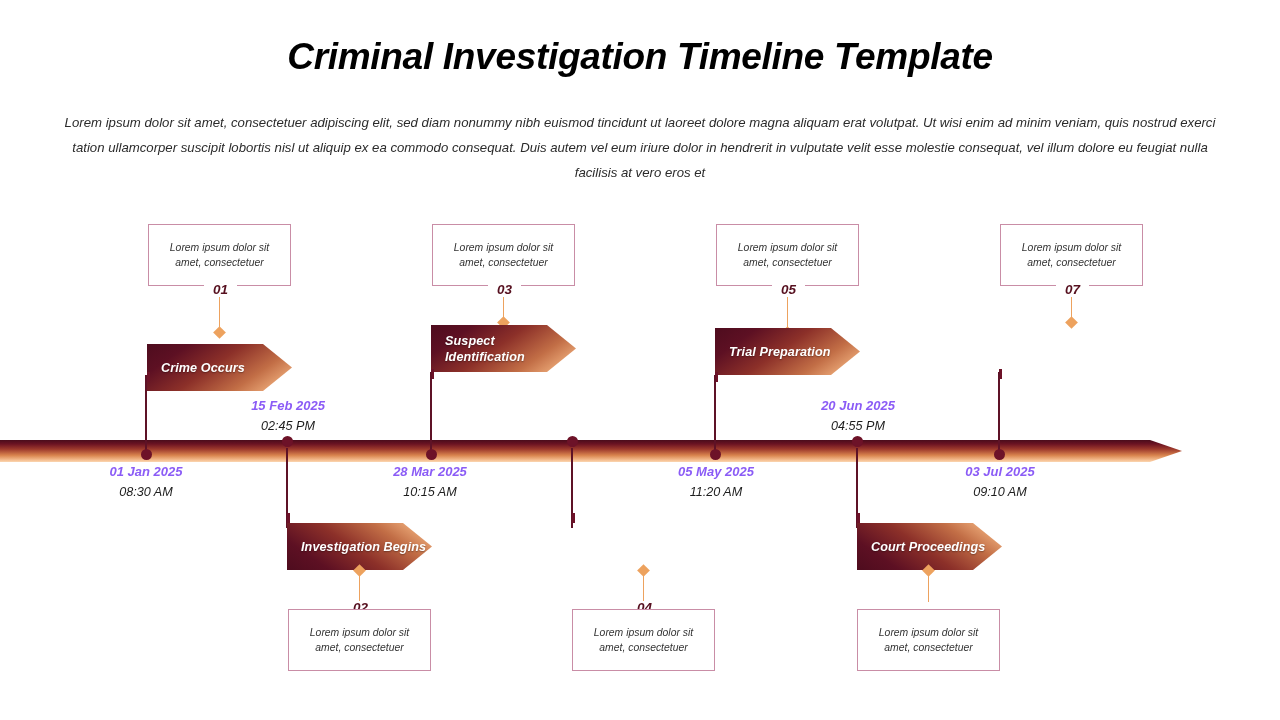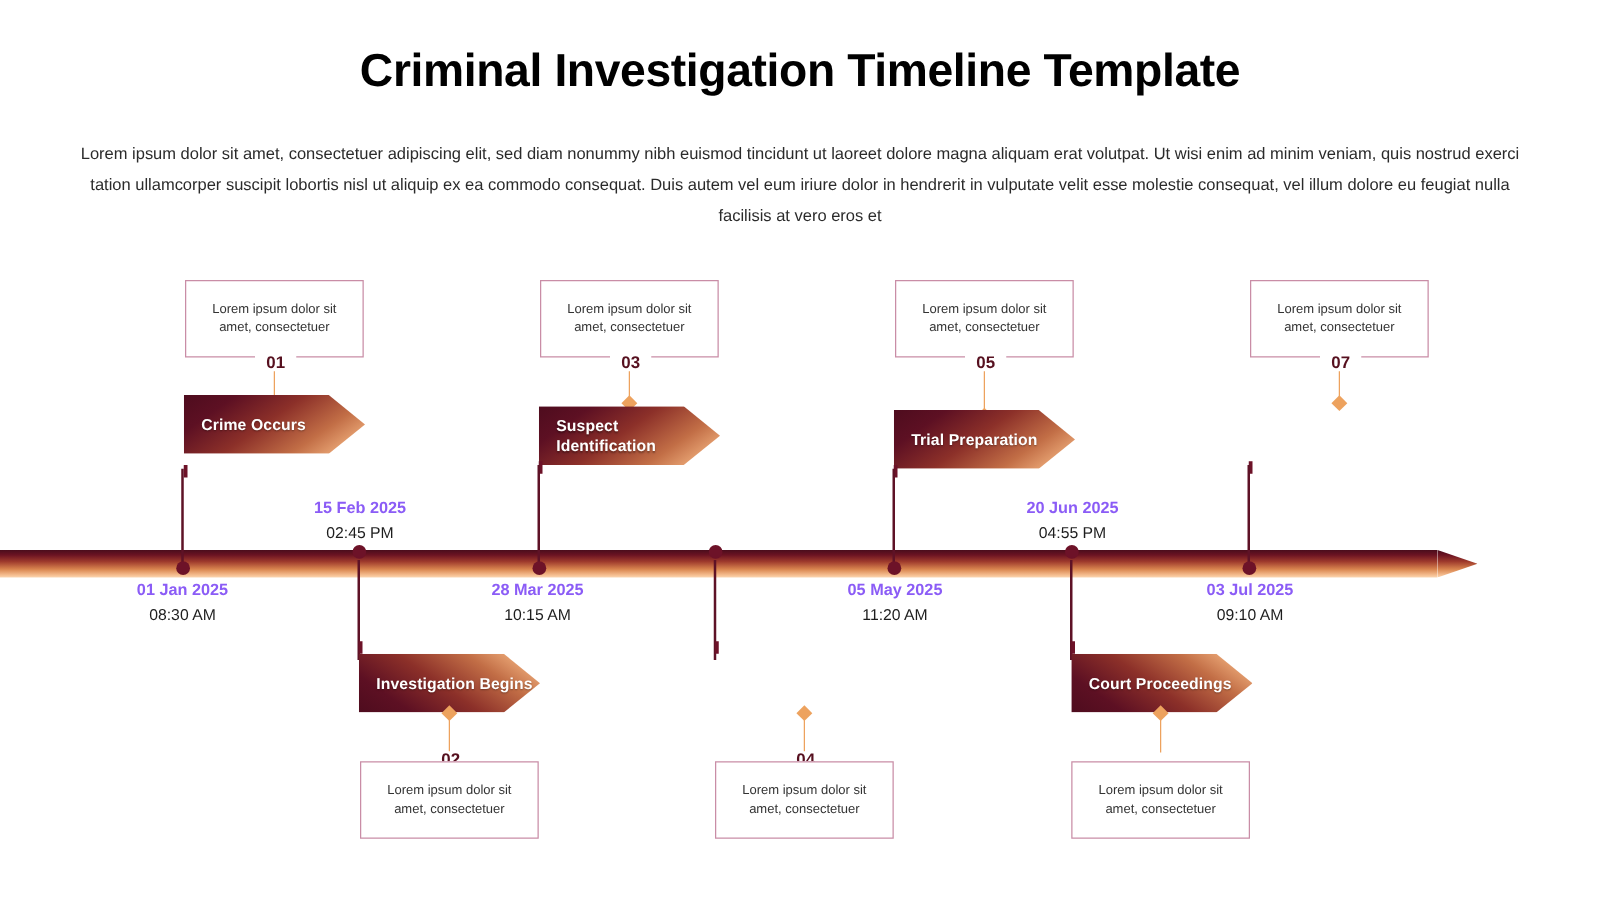--- a/index.html
+++ b/index.html
@@ -10,20 +10,21 @@
     background: #ffffff;
     font-family: "Liberation Sans", sans-serif;
     overflow: hidden;
   }
 
   #slide {
     position: relative;
     width: 1280px;
     height: 720px;
     background: #ffffff;
+    font-style: italic;
   }
 
   
   #title {
     position: absolute;
     top: 36px;
     left: 0;
     width: 1280px;
     text-align: center;
     font-size: 37px;
@@ -207,21 +208,21 @@
 
   <div id="axis"></div>
   <div id="axis-head-grad"></div>
 
   <div class="card" style="left:148px; top:224px;">
     <div class="card-text">Lorem ipsum dolor sit amet, consectetuer</div>
   </div>
   <div class="card-num" style="left:204px; top:283px;">01</div>
   <div class="dot-stem" style="left:219px; top:297px; height:35px;"></div>
   <div class="diamond" style="left:215px; top:328px;"></div>
-  <div class="banner up" style="left:147px; top:316px;text-align:center;">
+  <div class="banner up" style="left:147px; top:344px;text-align:center;">
     <div class="banner-label">Crime Occurs</div>
   </div>
   <div class="banner-tick" style="left:147px; top:372px;"></div>
   <div class="stem" style="left:145px; top:375px; height:78px;"></div>
   <div class="axis-dot" style="left:141px; top:449px;"></div>
   <div class="date-label" style="left:66px; top:462px;">
     <div class="d">01 Jan 2025</div>
     <div class="t">08:30 AM</div>
   </div>
 

